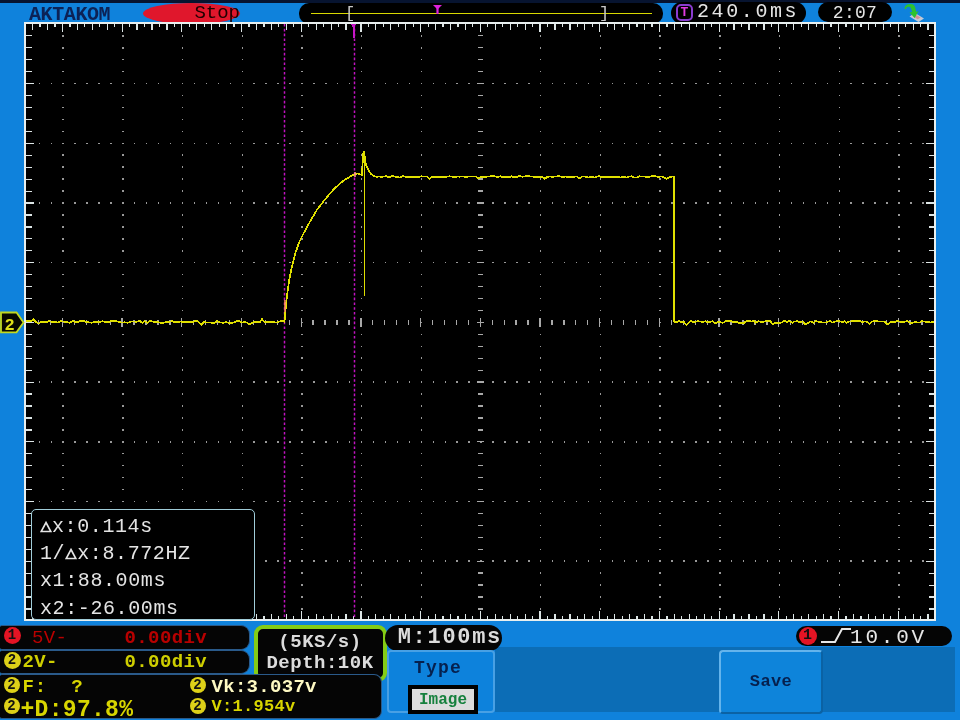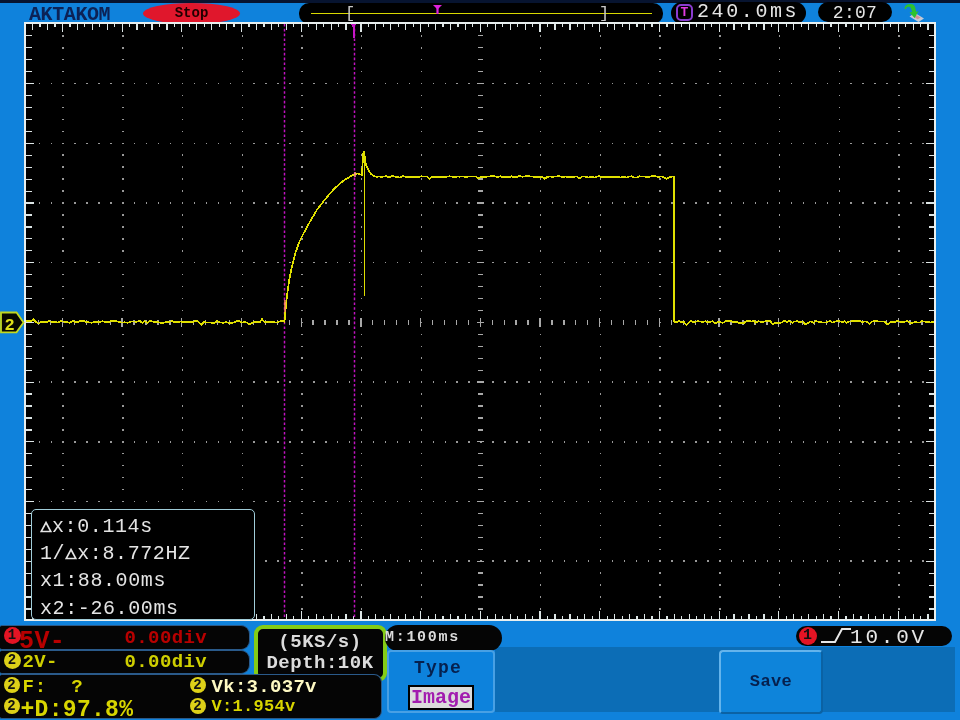--- a/index.html
+++ b/index.html
@@ -5,21 +5,21 @@
 .abs{position:absolute}
 .mono{font-family:"Liberation Mono",monospace;white-space:pre}
 .circ{position:absolute;border-radius:50%;text-align:center;font-weight:bold;color:#111;
 font-family:"Liberation Mono",monospace}
 </style></head>
 <body>
 <div class="abs" style="left:0;top:0;width:960px;height:2.5px;background:#071430"></div>
 
 <div class="abs mono" style="left:29px;top:2.5px;font-size:20px;font-weight:bold;letter-spacing:-0.4px;color:#0c2256">AKTAKOM</div>
 <div class="abs" style="left:143px;top:2.5px;width:97px;height:21px;background:#e0172c;border-radius:50%;
-text-align:center;line-height:21px;font-size:14px;font-weight:bold;color:#200000">Stop</div>
+text-align:right;line-height:21px;font-size:19px;font-weight:normal;color:#200000">Stop</div>
 
 <div class="abs" style="left:299px;top:3px;width:364px;height:20.5px;background:#000;border-radius:10px"></div>
 <div class="abs" style="left:311px;top:12.6px;width:341px;height:1.7px;background:#d8d800"></div>
 <div class="abs mono" style="left:345px;top:4px;font-size:17px;color:#c8c8c8">[</div>
 <div class="abs mono" style="left:599px;top:4px;font-size:17px;color:#c8c8c8">]</div>
 <svg class="abs" style="left:432px;top:4px" width="12" height="11">
     <path d="M1 1 h9 l-4.5 4.5 z" fill="#dd22dd"></path>
     <rect x="4.4" y="4" width="2.2" height="6" fill="#dd22dd"></rect>
   </svg>
 
@@ -66,52 +66,52 @@
 1/<svg width="12" height="12" style="vertical-align:-1px">
       <path d="M6 1.5 L10.8 10.5 H1.2 Z" fill="none" stroke="#e4e4e4" stroke-width="1.6"></path>
     </svg>x:8.772HZ
 x1:88.00ms
 x2:-26.00ms</div>
 
 <div class="abs" style="left:495px;top:646.5px;width:460px;height:65px;background:#0c6db6"></div>
 
 <div class="abs" style="left:0;top:624.5px;width:249px;height:23.5px;background:#050505;border:1px solid #2a5a8a;border-left:none;border-radius:2px 9px 9px 2px"></div>
 <div class="circ" style="left:3.5px;top:627px;width:17px;height:17px;background:#e41424;line-height:17px;font-size:14px">1</div>
-<div class="abs mono" style="left:19px;top:626.5px;font-size:25px;font-weight:bold;letter-spacing:0.4px;color:#b80000">5V-</div>
+<div class="abs mono" style="left:32px;top:626.5px;font-size:19px;font-weight:normal;letter-spacing:0.4px;color:#b80000">5V-</div>
 <div class="abs mono" style="left:124.5px;top:626.5px;font-size:19px;font-weight:bold;letter-spacing:0.4px;color:#b80000">0.00div</div>
 
 <div class="abs" style="left:0;top:649.5px;width:249px;height:22.5px;background:#050505;border:1px solid #2a5a8a;border-left:none;border-radius:2px 9px 9px 2px"></div>
 <div class="circ" style="left:3.5px;top:651.5px;width:17px;height:17px;background:#ddd018;line-height:17px;font-size:14px">2</div>
 <div class="abs mono" style="left:22.5px;top:651px;font-size:19px;font-weight:bold;letter-spacing:0.4px;color:#cfcf00">2V-</div>
 <div class="abs mono" style="left:124.5px;top:651px;font-size:19px;font-weight:bold;letter-spacing:0.4px;color:#cfcf00">0.00div</div>
 
 <div class="abs" style="left:253.5px;top:624.5px;width:125px;height:46.5px;background:#050505;border:4px solid #84cc16;border-radius:9px;
 text-align:center;font-size:19px;font-weight:bold;letter-spacing:0.5px;color:#dcdcdc;line-height:21px;padding-top:3px;font-family:'Liberation Mono',monospace">(5KS/s)
 Depth:10K</div>
 
 <div class="abs" style="left:385px;top:624.5px;width:117px;height:26.5px;background:#050505;border-radius:13px;
-text-align:left;line-height:26.5px;font-size:15px;font-weight:bold;letter-spacing:1.7px;color:#dcdcdc;font-family:'Liberation Mono',monospace">M:100ms</div>
+text-align:right;line-height:26.5px;font-size:22px;font-weight:bold;letter-spacing:1.7px;color:#dcdcdc;font-family:'Liberation Mono',monospace">M:100ms</div>
 
 <div class="abs" style="left:796px;top:625.5px;width:156px;height:20px;background:#050505;border-radius:10px"></div>
 <div class="circ" style="left:798.5px;top:626.5px;width:18px;height:18px;background:#e41424;line-height:18px;font-size:15px">1</div>
 <svg class="abs" style="left:820px;top:626px" width="34" height="19">
     <path d="M1 16 h14 l7 -13 h9" stroke="#e8e8e8" stroke-width="2" fill="none"></path>
   </svg>
 <div class="abs mono" style="left:850px;top:626px;font-size:21px;letter-spacing:2.8px;color:#e8e8e8">10.0V</div>
 
 <div class="abs" style="left:0;top:674px;width:381px;height:42.5px;background:#050505;border:1px solid #2a5a8a;border-left:none;border-radius:2px 8px 8px 2px"></div>
 <div class="circ" style="left:3.5px;top:676.5px;width:16px;height:16px;background:#ddd018;line-height:16px;font-size:14px">2</div>
 <div class="abs mono" style="left:22.5px;top:676px;font-size:19px;font-weight:bold;letter-spacing:0.8px;color:#d8d500">F:  ?</div>
 <div class="circ" style="left:189.5px;top:676.5px;width:16px;height:16px;background:#ddd018;line-height:16px;font-size:14px">2</div>
 <div class="abs mono" style="left:211.5px;top:676px;font-size:19px;font-weight:bold;letter-spacing:0.3px;color:#fef9c3">Vk:3.037v</div>
 <div class="circ" style="left:3.5px;top:697.5px;width:16px;height:16px;background:#ddd018;line-height:16px;font-size:14px">2</div>
 <div class="abs mono" style="left:20.5px;top:697px;font-size:23px;font-weight:bold;letter-spacing:0.3px;color:#d8d500">+D:97.8%</div>
 <div class="circ" style="left:189.5px;top:697.5px;width:16px;height:16px;background:#ddd018;line-height:16px;font-size:14px">2</div>
 <div class="abs mono" style="left:211.5px;top:697px;font-size:17px;font-weight:bold;letter-spacing:0.3px;color:#d8d500">V:1.954v</div>
 
 <div class="abs" style="left:386.5px;top:649.5px;width:104px;height:59px;background:#0d82dc;border:2px solid #48a0e4;border-radius:4px"></div>
 <div class="abs mono" style="left:414px;top:658px;font-size:18px;font-weight:bold;letter-spacing:1.2px;color:#06204e">Type</div>
-<div class="abs" style="left:408px;top:684.5px;width:62px;height:21px;background:#dcdcdc;border:2px solid #000000;
-text-align:center;line-height:22px;font-size:20px;font-weight:bold;color:#a21caf;font-family:'Liberation Mono',monospace">Image</div>
+<div class="abs" style="left:408px;top:684.5px;width:62px;height:21px;background:#dcdcdc;border:4px solid #000000;
+text-align:center;line-height:22px;font-size:16px;font-weight:bold;color:#15803d;font-family:'Liberation Mono',monospace">Image</div>
 
 <div class="abs" style="left:719px;top:649.5px;width:100px;height:60px;background:#0e84da;border:2px solid;
 border-color:#64b4ec #0b62a4 #0b62a4 #64b4ec;border-radius:4px;text-align:center;line-height:59px;
 font-size:17px;font-weight:bold;letter-spacing:0.4px;color:#06204e;font-family:'Liberation Mono',monospace">Save</div>
 
 </body></html>

